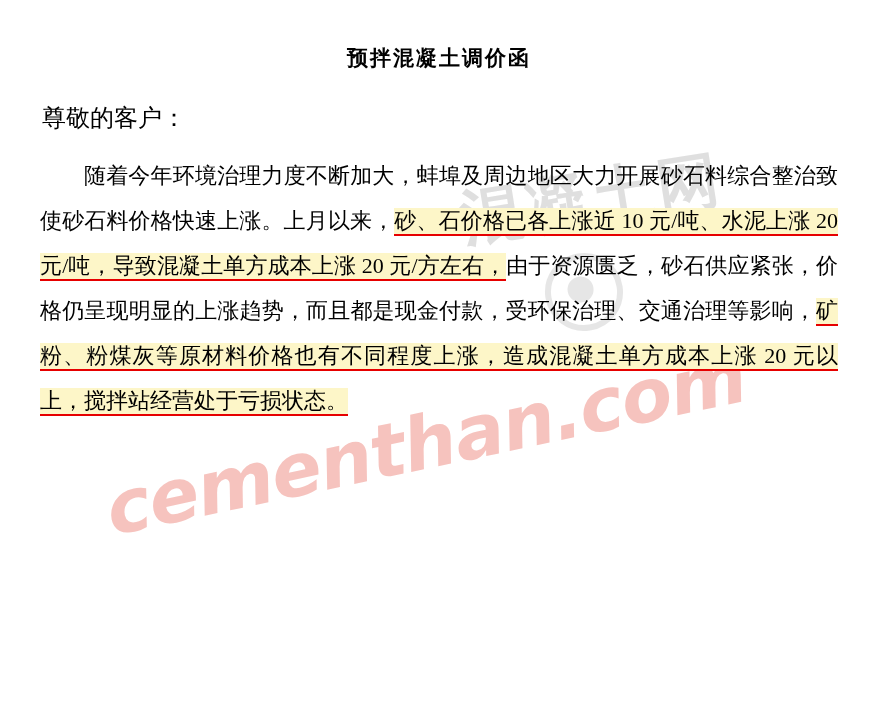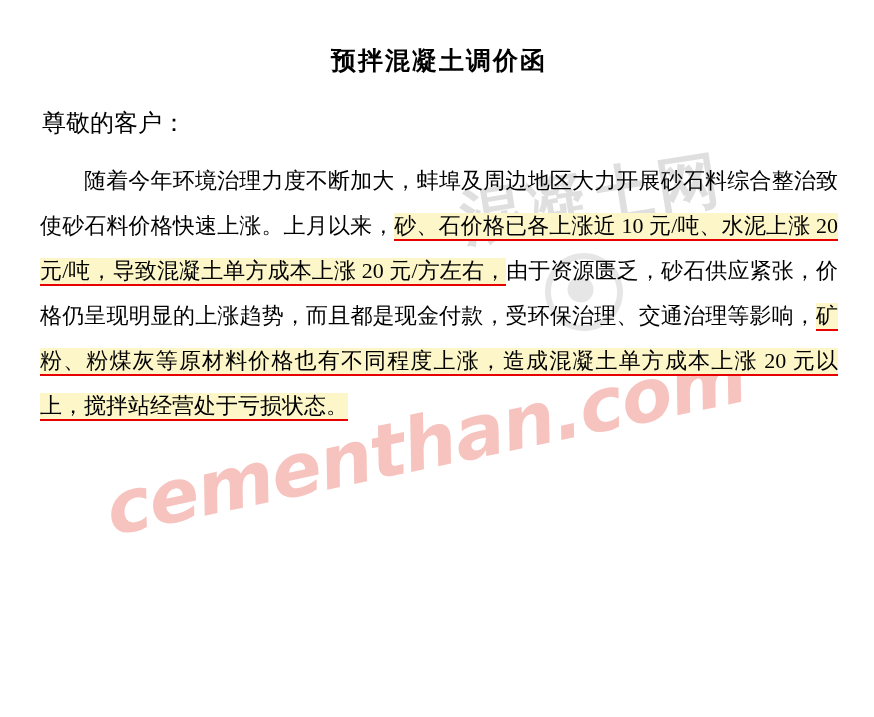--- a/index.html
+++ b/index.html
@@ -84,21 +84,21 @@
   }
 
   
   .content {
     position: relative;
     z-index: 2;
   }
 
   .doc-title {
     text-align: center;
-    font-size: 25px;
+    font-size: 21px;
     font-weight: bold;
     letter-spacing: 2px;
     margin: 16px 0 26px 0;
     font-family: Liberation Mono, monospace;
   }
 
   .salutation {
     font-size: 24px;
     margin: 0 0 14px 0;
     padding-left: 2px;

